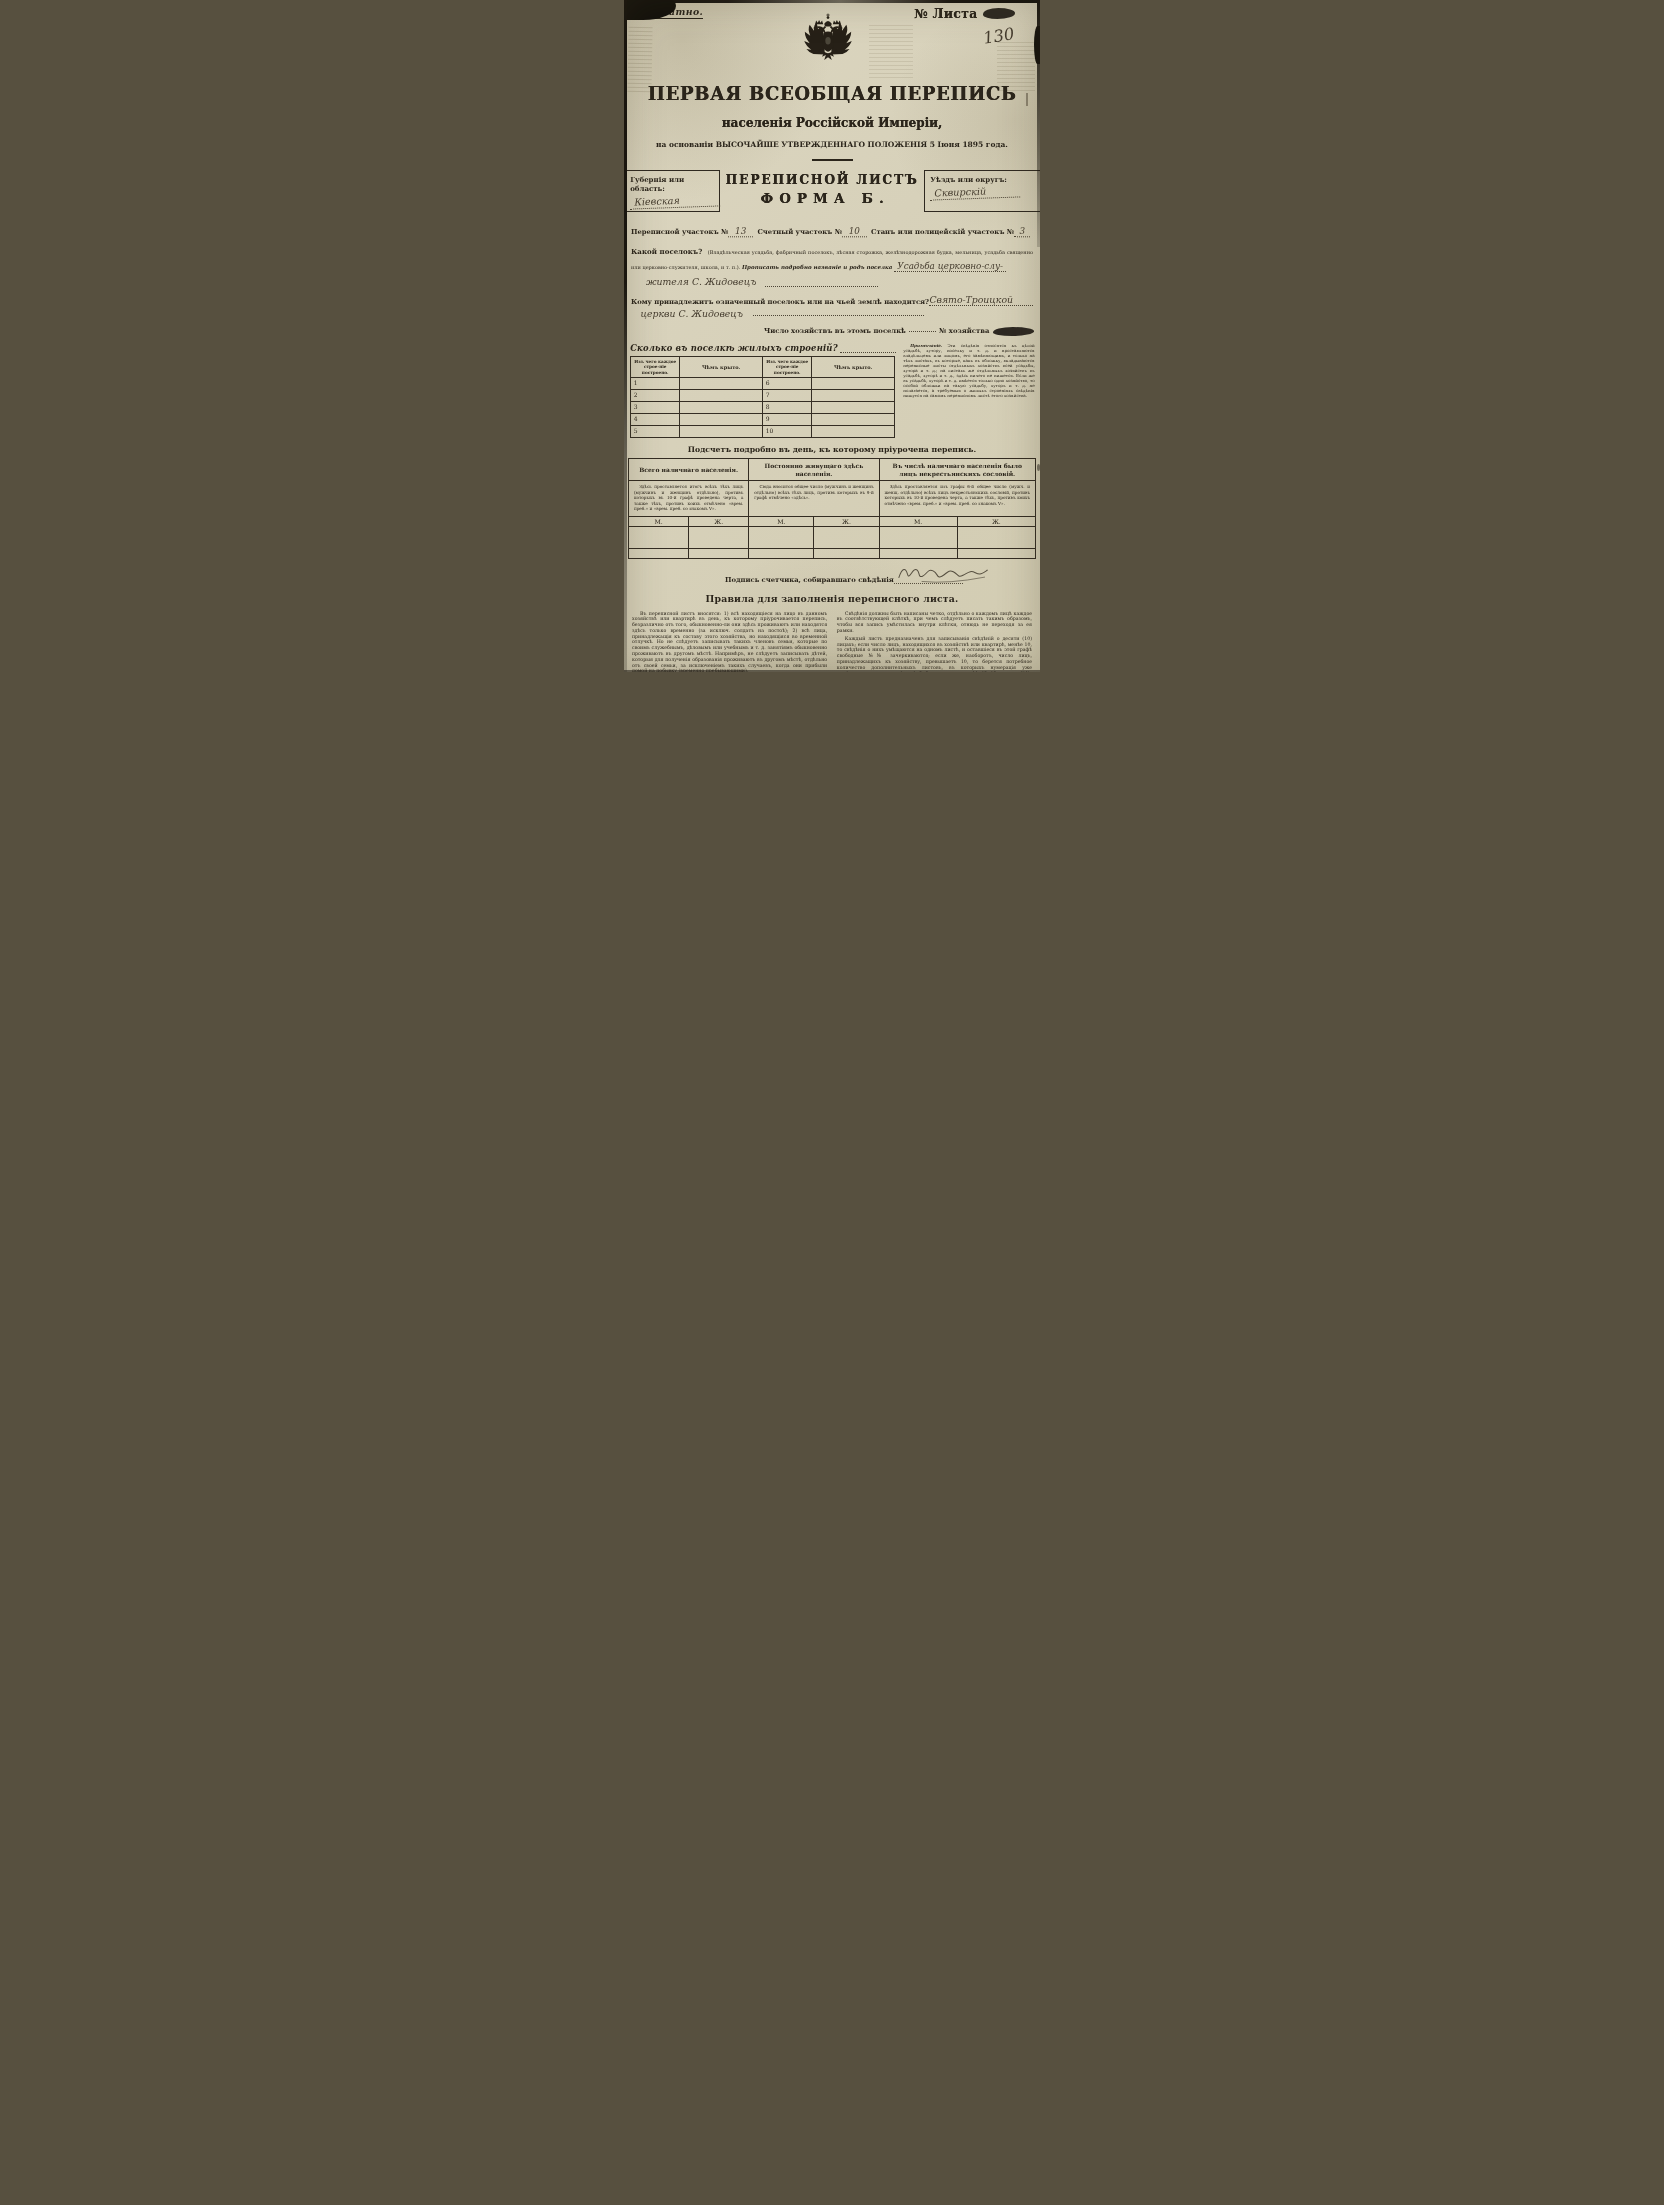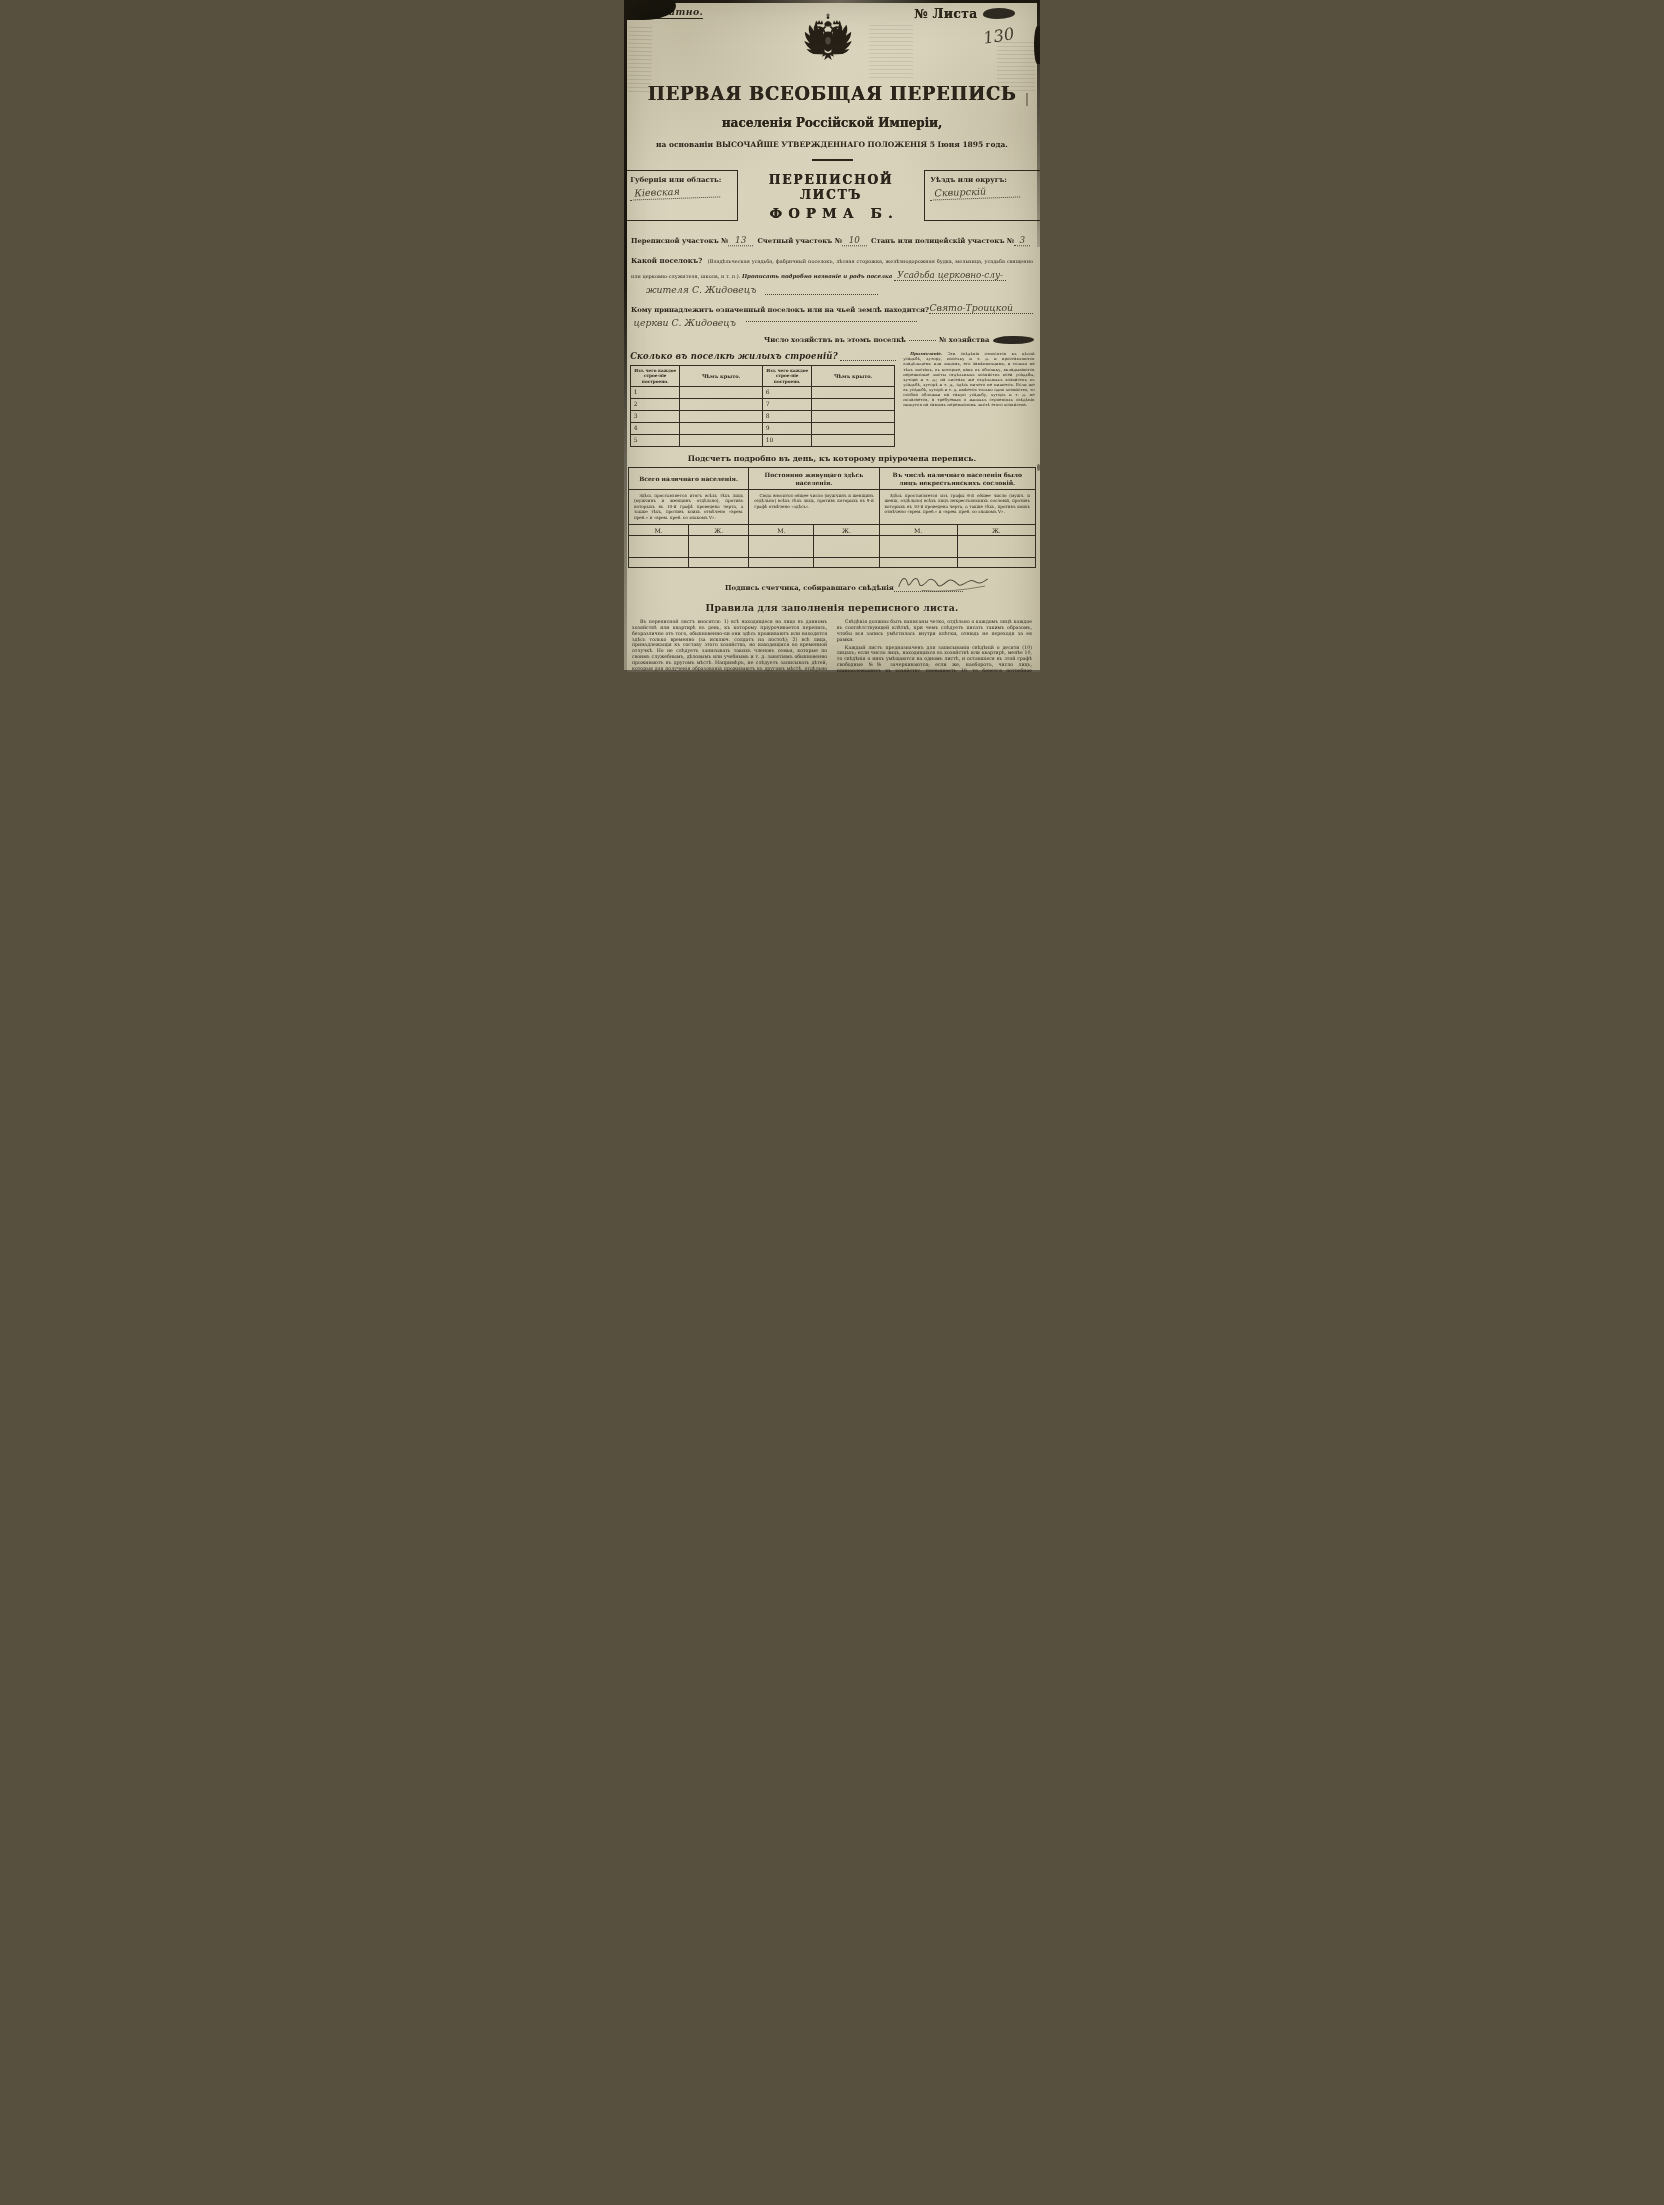--- a/index.html
+++ b/index.html
@@ -52,21 +52,21 @@
 
   
   .title-main { text-align:center; font-size:18px; font-weight:bold; letter-spacing:0.7px; margin-top:4.4px; text-shadow:0.4px 0 0 currentColor; }
   .title-sub { text-align:center; font-size:12px; font-weight:bold; margin-top:11.5px; text-shadow:0.2px 0 currentColor; }
   .title-basis { text-align:center; font-size:7.5px; font-weight:bold; margin-top:9.7px; }
   .title-divider { width:41px; height:1.8px; background:#2b251b; margin:10.6px auto 0; }
 
   
   .form-head { display:flex; margin-top:8.8px; align-items:stretch; }
   .fh-side { border-top:1.1px solid #2f2920; border-bottom:1.1px solid #2f2920; padding:4.4px 3.5px 2.6px 6.2px; }
-  .fh-left { width:114px; border-right:0.9px solid #2f2920; }
+  .fh-left { width:96px; border-right:0.9px solid #2f2920; }
   .fh-right { width:116px; border-left:0.9px solid #2f2920; padding-left:5.3px; }
   .fh-label { font-size:7px; font-weight:bold; }
   .fh-value { display:inline-block; font-size:9.7px; margin-top:2.2px; padding:0 4.4px 0.9px; border-bottom:0.9px dotted #4d4536; min-width:90px; transform:rotate(-2deg); }
   .fh-center { flex:1; text-align:center; padding-top:1.8px; }
   .fh-title1 { font-size:12.3px; font-weight:bold; letter-spacing:1.8px; text-shadow:0.3px 0 currentColor; }
   .fh-title2 { font-size:13.2px; font-weight:bold; letter-spacing:6.2px; margin-top:4px; padding-left:6.2px; text-shadow:0.3px 0 currentColor; }
 
   
   .precincts { display:flex; align-items:flex-end; margin:13.2px 7px 0 7px; font-size:6.8px; font-weight:bold; }
   .p-label { white-space:nowrap; }
@@ -78,21 +78,21 @@
   .sq-par { font-size:5px; line-height:1.95; text-align:justify; }
   .sq-label { font-size:7px; font-weight:bold; margin-right:3.5px; }
   .sq-instr { font-style:italic; font-weight:bold; font-size:5.5px; }
   .sq-hw1 { font-size:8.8px; border-bottom:0.9px dotted #4d4536; padding:0 3.5px; white-space:nowrap; }
   .sq-line3 { display:flex; align-items:flex-end; width:247px; margin-top:0px; }
   .sq-hw2 { font-size:9.3px; white-space:nowrap; padding:0 6.2px 0 15px; }
 
   .owner-line1 { display:flex; align-items:flex-end; margin-top:7px; }
   .owner-q { font-size:6.8px; font-weight:bold; white-space:nowrap; }
   .owner-fill { flex:1; border-bottom:0.9px dotted #4d4536; text-align:right; font-size:9.3px; padding-right:20px; white-space:nowrap; }
-  .owner-line2 { display:flex; align-items:flex-start; width:286px; margin-top:2.2px; }
+  .owner-line2 { display:flex; align-items:center; width:286px; margin-top:2.2px;margin-left:7px; }
   .owner-hw2 { font-size:9.3px; white-space:nowrap; padding:0 7px 0 2.6px; }
 
   .counts { display:flex; align-items:flex-start; margin:8px 6.2px 0 140px; font-size:6.8px; font-weight:bold; }
   .counts .dots { flex:1; border-bottom:0.9px dotted #4d4536; height:5.7px; margin:0 3.5px; }
   .blot-household { width:41px; height:8.8px; margin-left:3.5px; flex:0 0 auto; }
 
   
   .b-body { display:flex; margin:7px 5.3px 0 6.2px; align-items:flex-start; }
   .b-left { width:266px; flex:0 0 auto; }
   .bq-line { display:flex; align-items:flex-end; margin-bottom:3.5px; }

